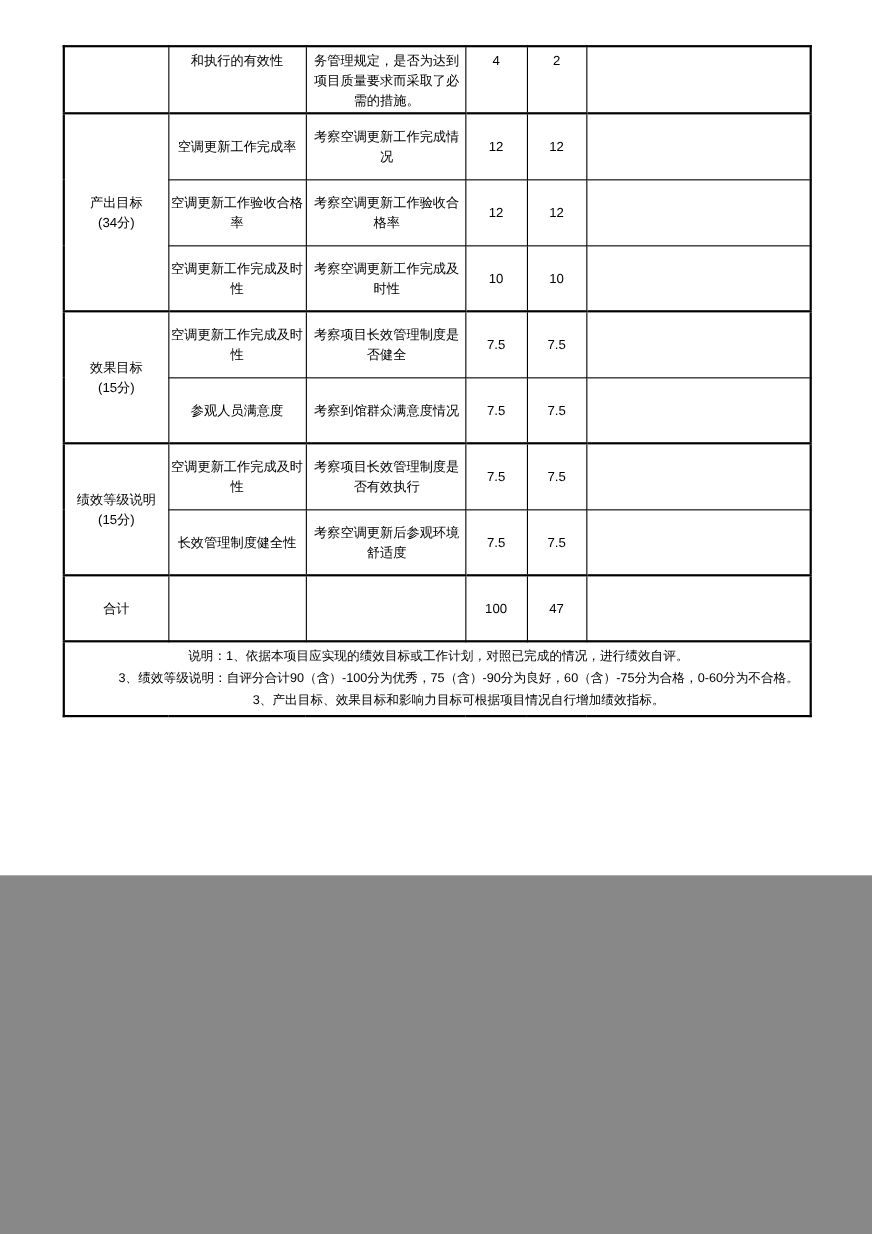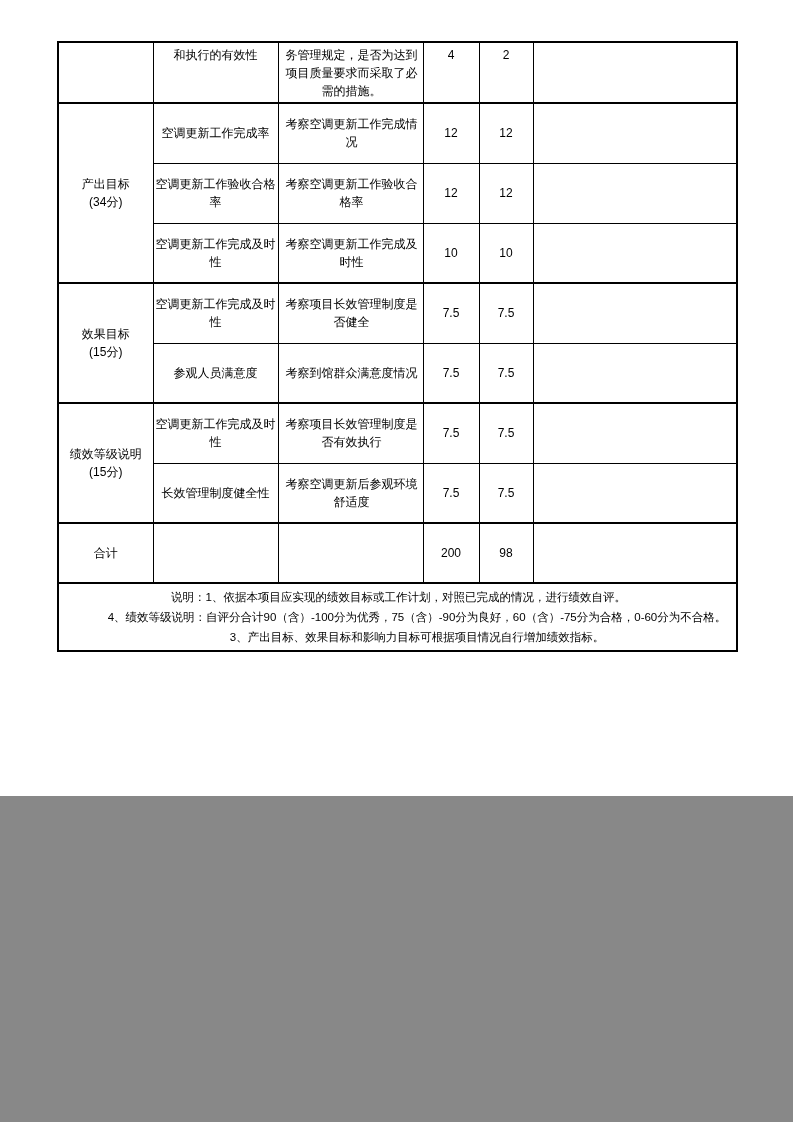--- a/index.html
+++ b/index.html
@@ -145,30 +145,30 @@
         <td class="method">考察空调更新后参观环境舒适度</td>
         <td>7.5</td>
         <td>7.5</td>
         <td></td>
       </tr>
 
       <tr class="h60 section-top">
         <td>合计</td>
         <td></td>
         <td></td>
-        <td>200</td>
-        <td>98</td>
+        <td>100</td>
+        <td>47</td>
         <td></td>
       </tr>
 
       <tr class="section-top">
         <td class="notes-cell" colspan="6">
           <div class="notes-wrap">
             <div class="notes-line1">说明：1、依据本项目应实现的绩效目标或工作计划，对照已完成的情况，进行绩效自评。</div>
-            <div>4、绩效等级说明：自评分合计90（含）-100分为优秀，75（含）-90分为良好，60（含）-75分为合格，0-60分为不合格。</div>
+            <div>3、绩效等级说明：自评分合计90（含）-100分为优秀，75（含）-90分为良好，60（含）-75分为合格，0-60分为不合格。</div>
             <div>3、产出目标、效果目标和影响力目标可根据项目情况自行增加绩效指标。</div>
           </div>
         </td>
       </tr>
 
     </tbody>
   </table>
 
   <div class="page-number">- 12 -</div>
 

